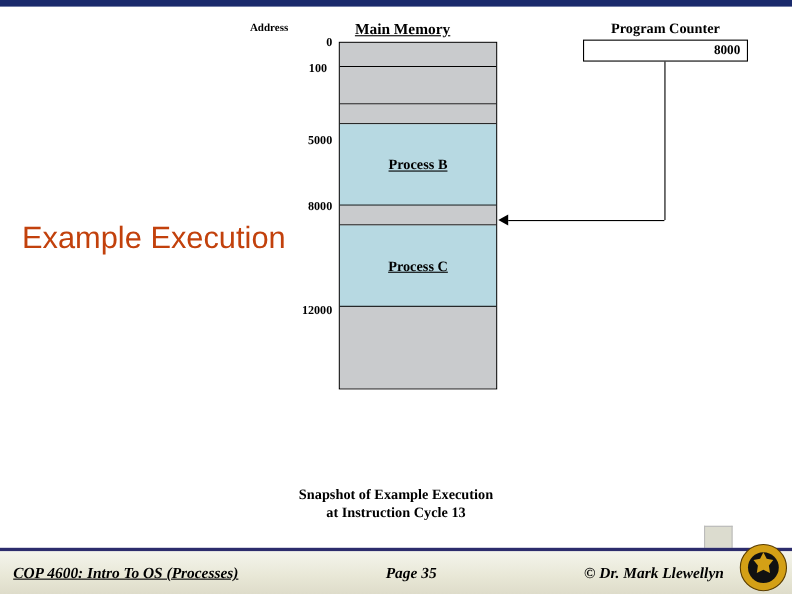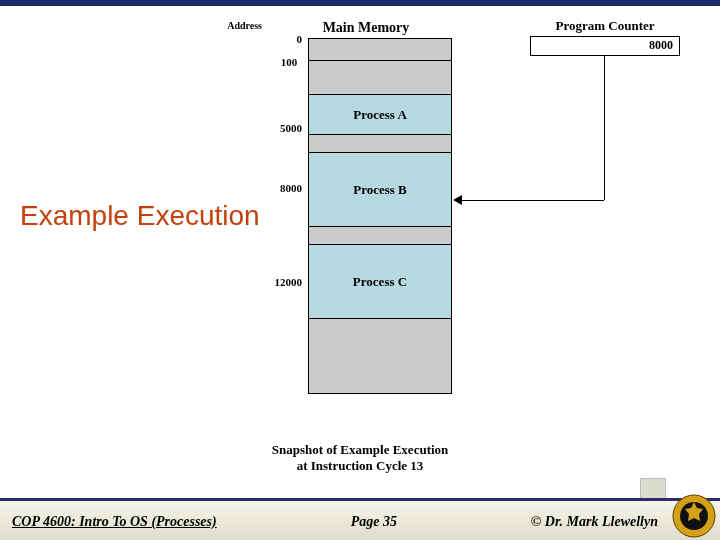--- a/index.html
+++ b/index.html
@@ -25,20 +25,21 @@
     font-family: Arial, Helvetica, sans-serif;
     color: #c2410c;
     font-weight: 400;
   }
   
   .mem-wrap {
     position: absolute;
     top: 20px;
     left: 308px;
     width: 116px;
+    text-decoration: underline;
   }
   .mem-header {
     text-align: center;
     font-weight: bold;
     font-size: 14px;
     margin-bottom: 2px;
   }
   .addr-label {
     position: absolute;
     font-size: 11px;
@@ -171,23 +172,20 @@
 
 <div class="mem-wrap">
   <div class="mem-header">Main Memory</div>
   <div class="mem-col" id="mem-col">
       <div class="seg gray" style="height: 22px;">
         <span></span>
       </div>
       <div class="seg gray" style="height: 34px;">
         <span></span>
       </div>
-      <div class="seg blue" style="height: 40px;">
-        <span>Process A</span>
-      </div>
       <div class="seg gray" style="height: 18px;">
         <span></span>
       </div>
       <div class="seg blue" style="height: 74px;">
         <span>Process B</span>
       </div>
       <div class="seg gray" style="height: 18px;">
         <span></span>
       </div>
       <div class="seg blue" style="height: 74px;">

